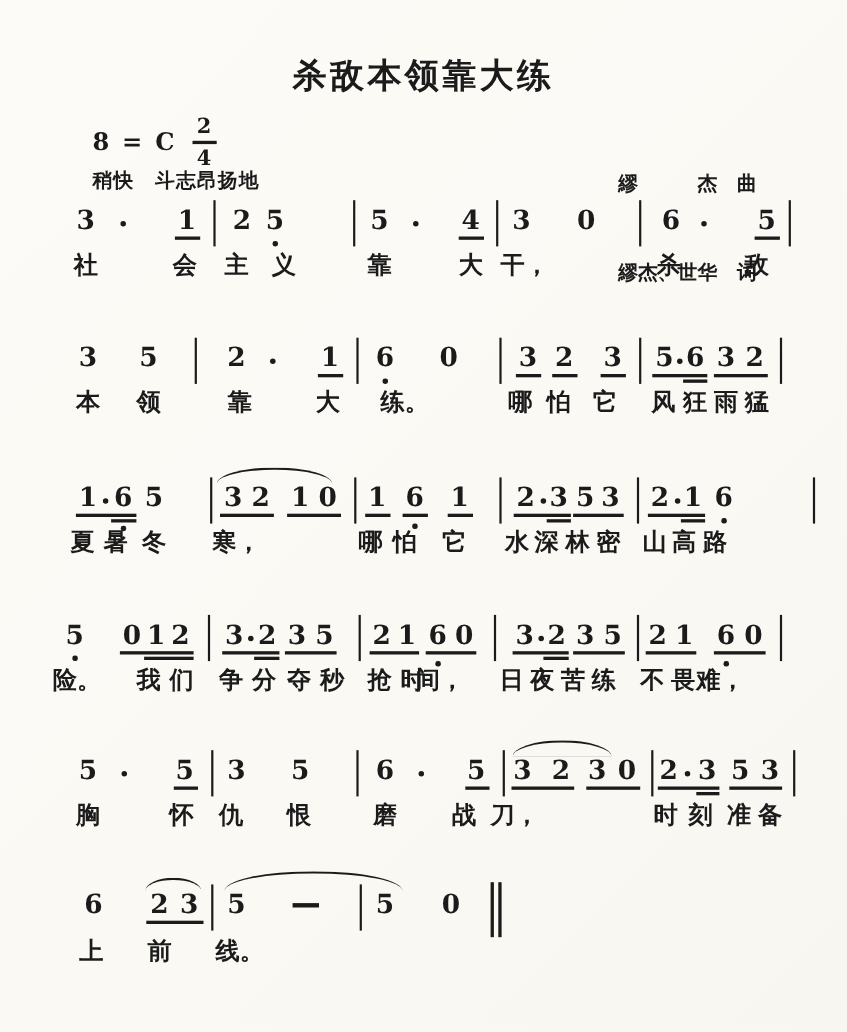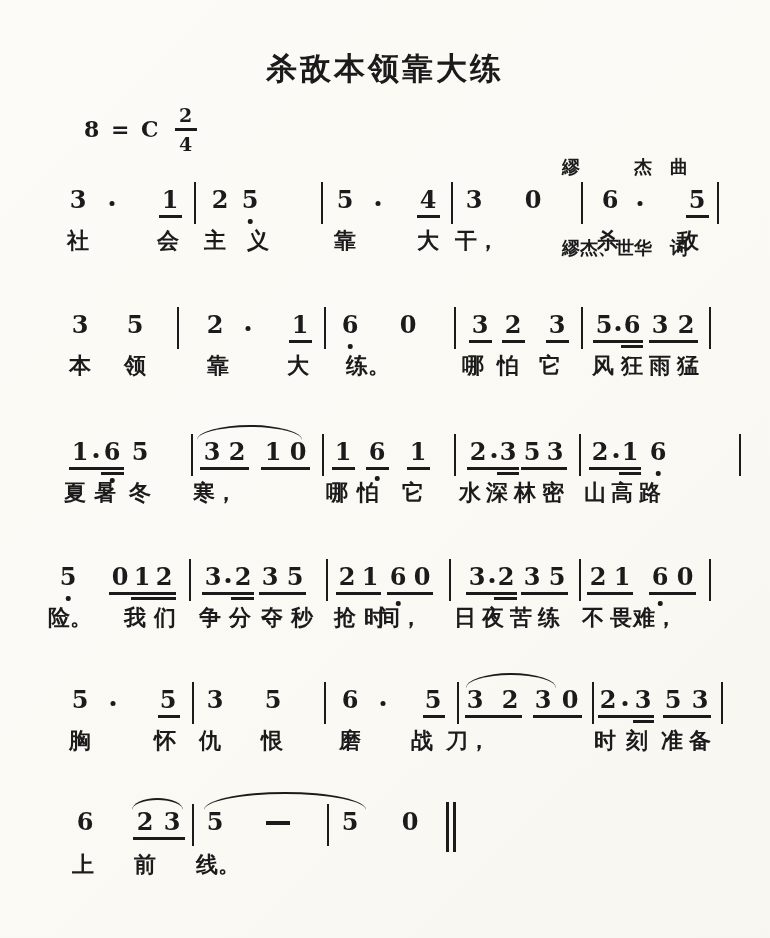--- a/index.html
+++ b/index.html
@@ -60,20 +60,21 @@
       <span class="bar"></span>
       <span class="den">4</span>
     </span>
   </div>
 
   <div class="credits">
     <div>繆　　　杰　曲</div>
     <div>繆杰、世华　词</div>
   </div>
 
+  <div class="tempo">稍快　斗志昂扬地</div>
 
   <div id="score">
       <div class="note" style="left: 78px; top: 188px;">3</div>
       <div class="ddot" style="left: 112px; top: 201px;"></div>
       <div class="note" style="left: 170px; top: 188px;">1</div>
       <div class="barline" style="left: 194px; top: 182px;"></div>
       <div class="note" style="left: 220px; top: 188px;">2</div>
       <div class="note" style="left: 250px; top: 188px;">5</div>
       <div class="odot" style="left: 250px; top: 219px;"></div>
       <div class="barline" style="left: 321px; top: 182px;"></div>

